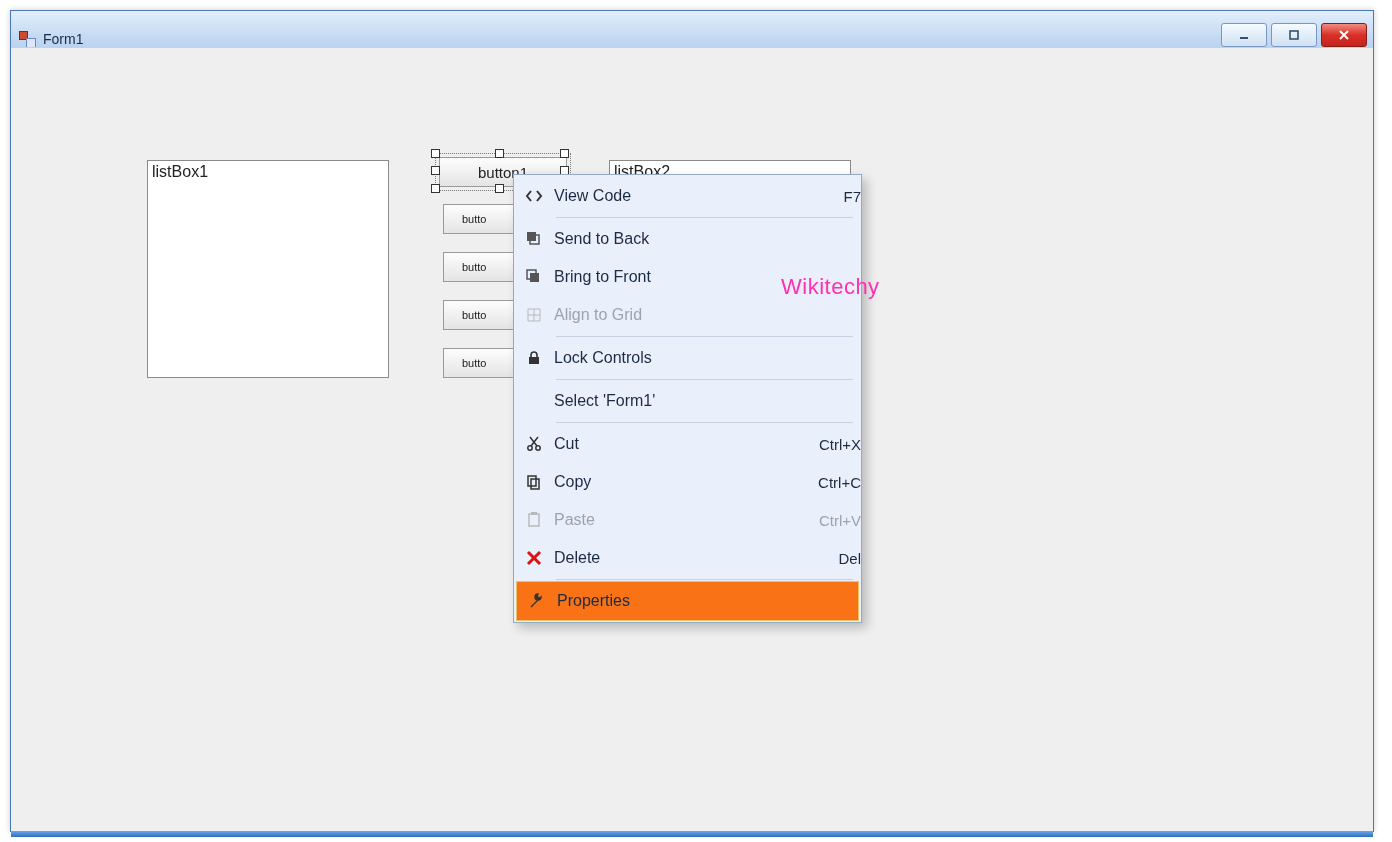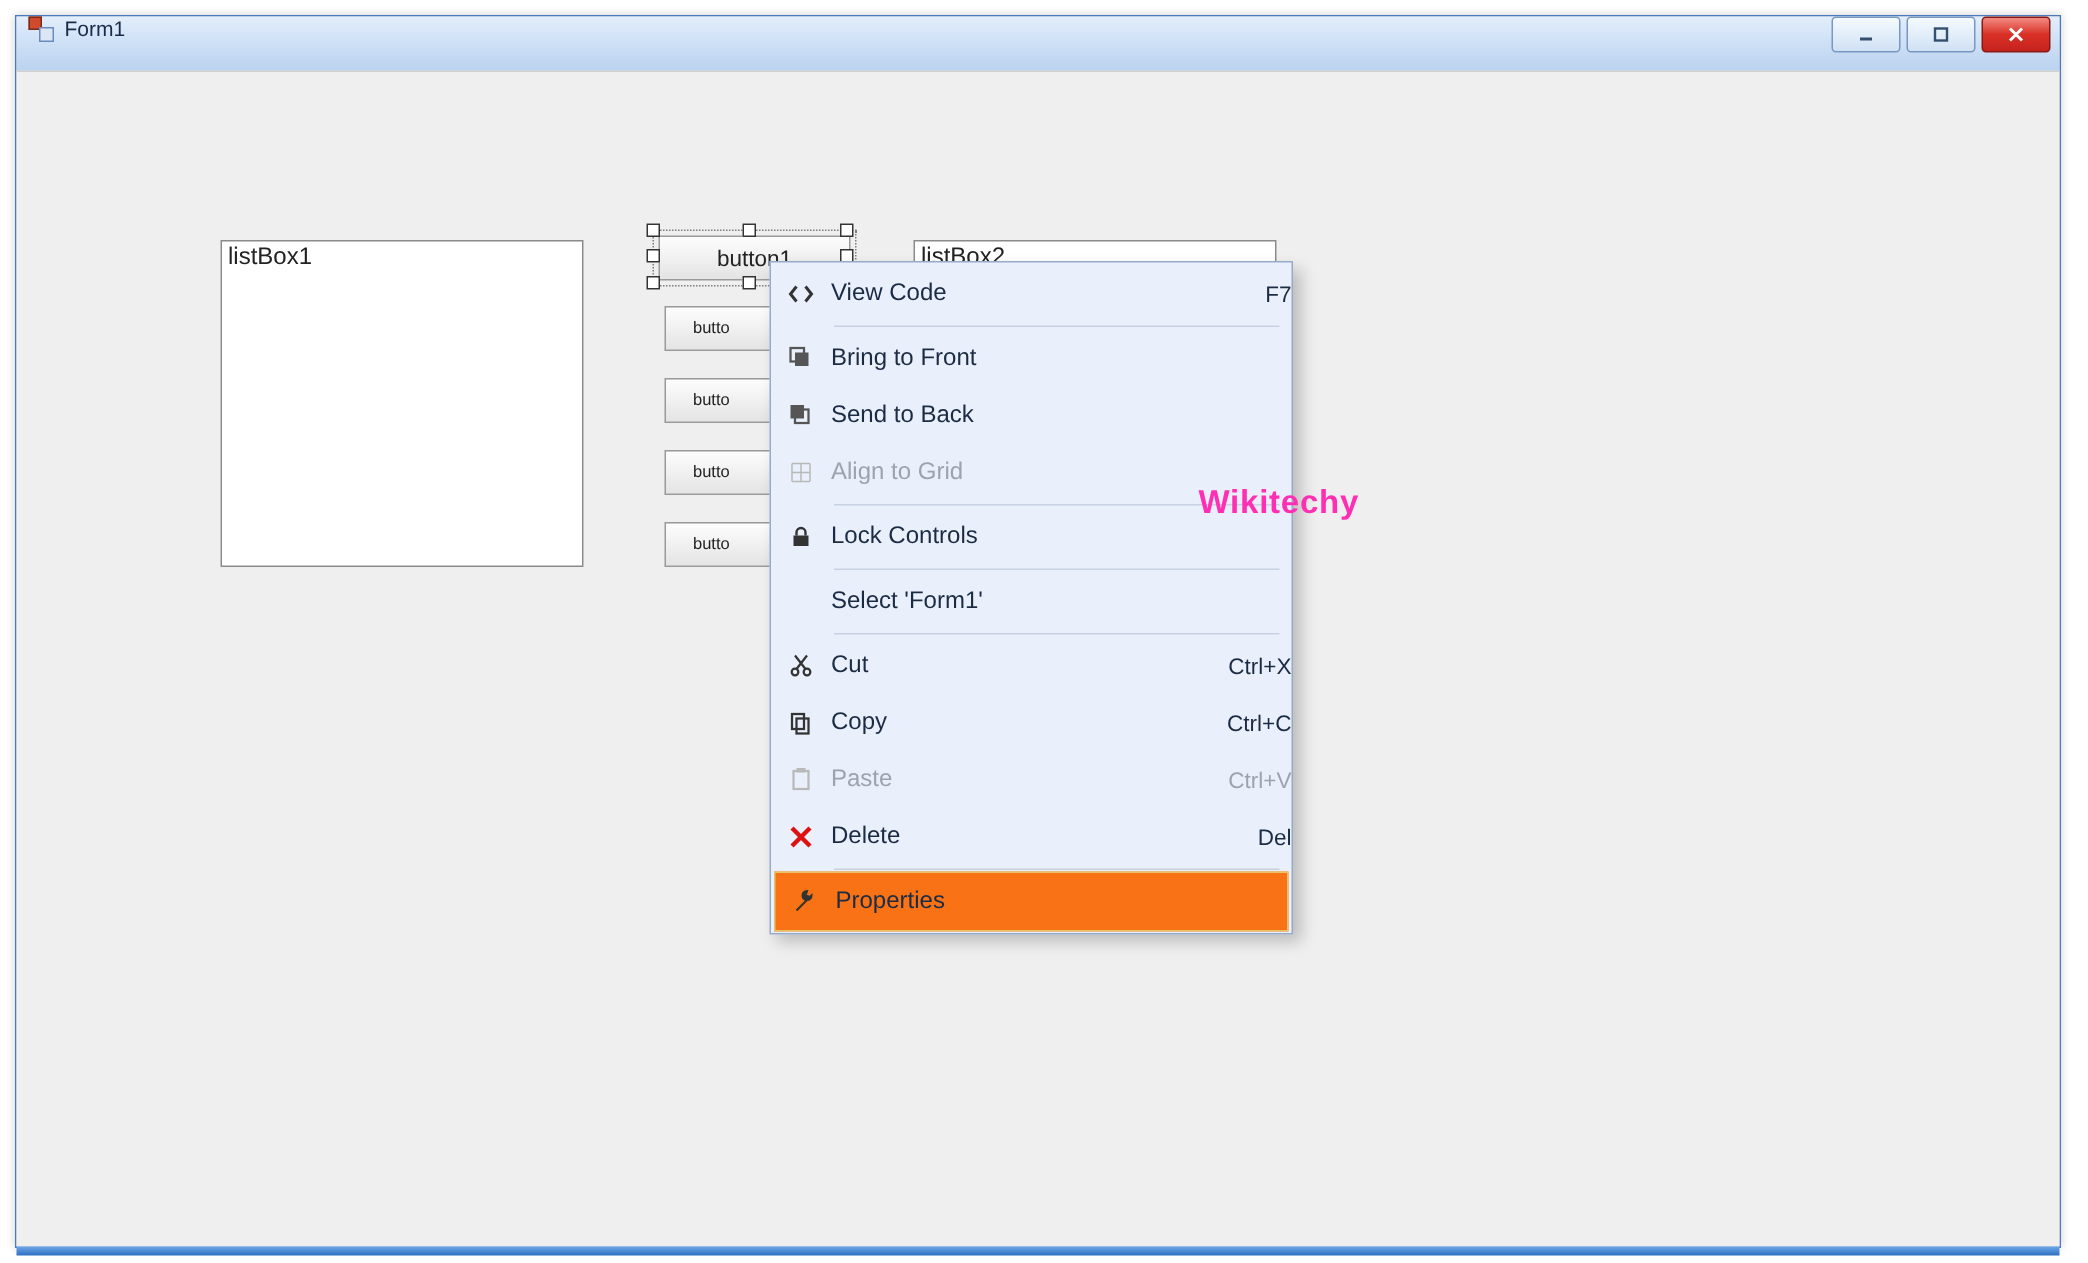--- a/index.html
+++ b/index.html
@@ -21,21 +21,21 @@
     border: 1px solid #4a78b8;
     background: #e8e8e8;
     box-shadow: 0 0 6px rgba(0,0,0,.2);
   }
   
   .titlebar {
     height: 36px;
     background: linear-gradient(to bottom, #e3eefb 0%, #cfe1f6 45%, #bad3ef 100%);
     border-bottom: 1px solid #8fb3dd;
     display: flex;
-    align-items: flex-start;
+    align-items: flex-end;
     padding: 0 6px 0 8px;
   }
   .titlebar .appicon {
     width: 16px; height: 16px; position: relative; margin-right: 8px;
   }
   .appicon .r1 { position:absolute; left:0; top:0; width:7px; height:7px; background:#d04a2e; border:1px solid #7a2a1a;}
   .appicon .r2 { position:absolute; left:7px; top:7px; width:8px; height:8px; background:#dce6f4; border:1px solid #6b8bbf;}
   .titlebar .title { color:#1a2b48; font-size:14px; }
   .titlebar .spacer { flex:1; }
   .win-btns { display:flex; gap:4px; }
@@ -100,22 +100,22 @@
     background:#f97316;
     border:1px solid #e6c46b; margin:-1px 2px; height:38px;
   }
   .ctx-icon { width:40px; display:flex; align-items:center; justify-content:center; }
   .ctx-label { flex:1; }
   .ctx-shortcut { width:78px; text-align:right; color:#1b2b44; font-size:15px; }
   .ctx-item.disabled .ctx-shortcut { color:#9ca3af; }
   .ctx-sep { height:1px; background:#c7d1e2; margin:2px 8px 2px 42px; }
 
   .watermark {
-    position:absolute; left:788px; top:226px; font-size:22px; font-weight:700;
-    color:#ff2fb3; z-index:100; letter-spacing:.5px;margin-top:48px;
+    position:absolute; left:770px; top:226px; font-size:22px; font-weight:400;
+    color:#ff2fb3; z-index:100; letter-spacing:.5px;
   }
 
   
   .bottom-strip {
     position:absolute; left:0; right:0; bottom:-6px; height:6px;
     background:linear-gradient(to bottom,#6ea7e8,#2d6fc1);
   }
 </style>
 </head>
 <body>
@@ -198,36 +198,36 @@
             </svg>
         </span>
         <span class="ctx-label">View Code</span>
         <span class="ctx-shortcut">F7</span>
       </div>
       <div class="ctx-sep"></div>
 
       <div class="ctx-item">
         <span class="ctx-icon">
           <svg width="18" height="18">
+              <rect x="2" y="2" width="9" height="9" fill="#555"></rect>
+              <rect x="5" y="5" width="9" height="9" fill="none" stroke="#555" stroke-width="1.5"></rect>
+            </svg>
+        </span>
+        <span class="ctx-label">Send to Back</span>
+        <span class="ctx-shortcut"></span>
+      </div>
+
+      <div class="ctx-item">
+        <span class="ctx-icon">
+          <svg width="18" height="18">
               <rect x="5" y="5" width="9" height="9" fill="#555"></rect>
               <rect x="2" y="2" width="9" height="9" fill="none" stroke="#555" stroke-width="1.5"></rect>
             </svg>
         </span>
         <span class="ctx-label">Bring to Front</span>
-        <span class="ctx-shortcut"></span>
-      </div>
-
-      <div class="ctx-item">
-        <span class="ctx-icon">
-          <svg width="18" height="18">
-              <rect x="2" y="2" width="9" height="9" fill="#555"></rect>
-              <rect x="5" y="5" width="9" height="9" fill="none" stroke="#555" stroke-width="1.5"></rect>
-            </svg>
-        </span>
-        <span class="ctx-label">Send to Back</span>
         <span class="ctx-shortcut"></span>
       </div>
 
       <div class="ctx-item disabled">
         <span class="ctx-icon">
           <svg width="18" height="18">
               <path d="M3 3h12M3 9h12M3 15h12M3 3v12M9 3v12M15 3v12" stroke="#b9b9b9" stroke-width="1"></path>
             </svg>
         </span>
         <span class="ctx-label">Align to Grid</span>

